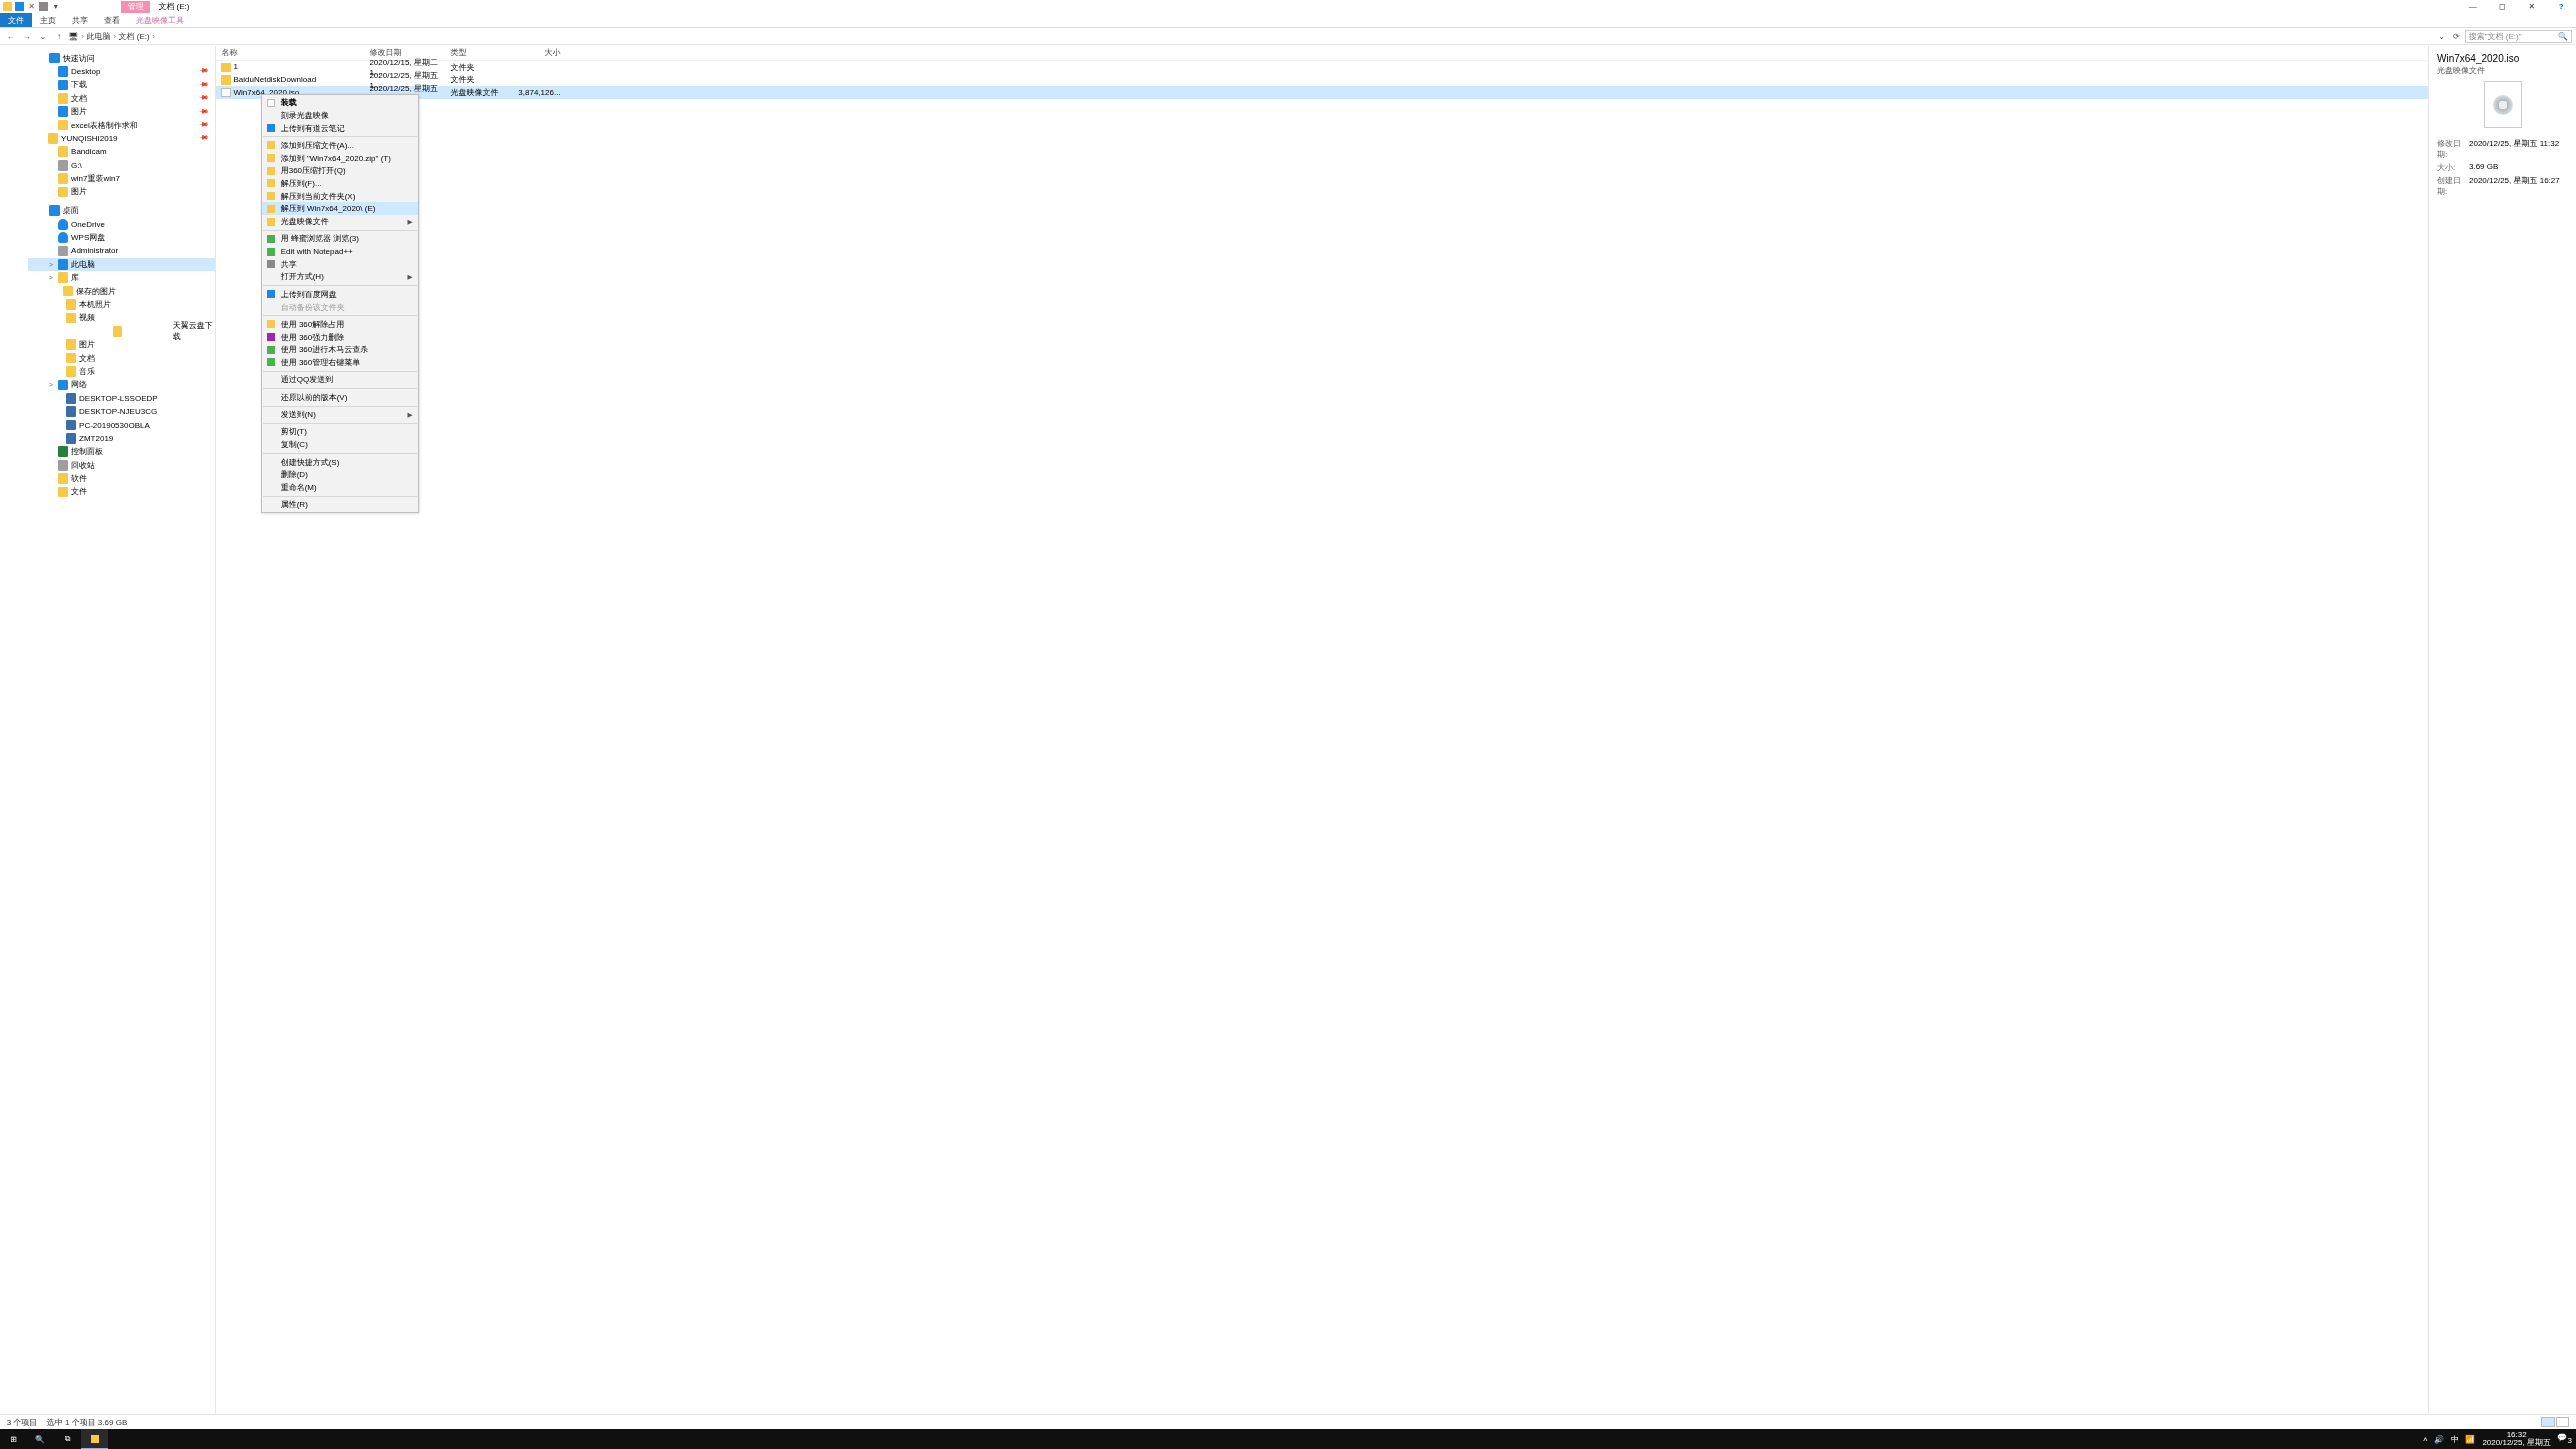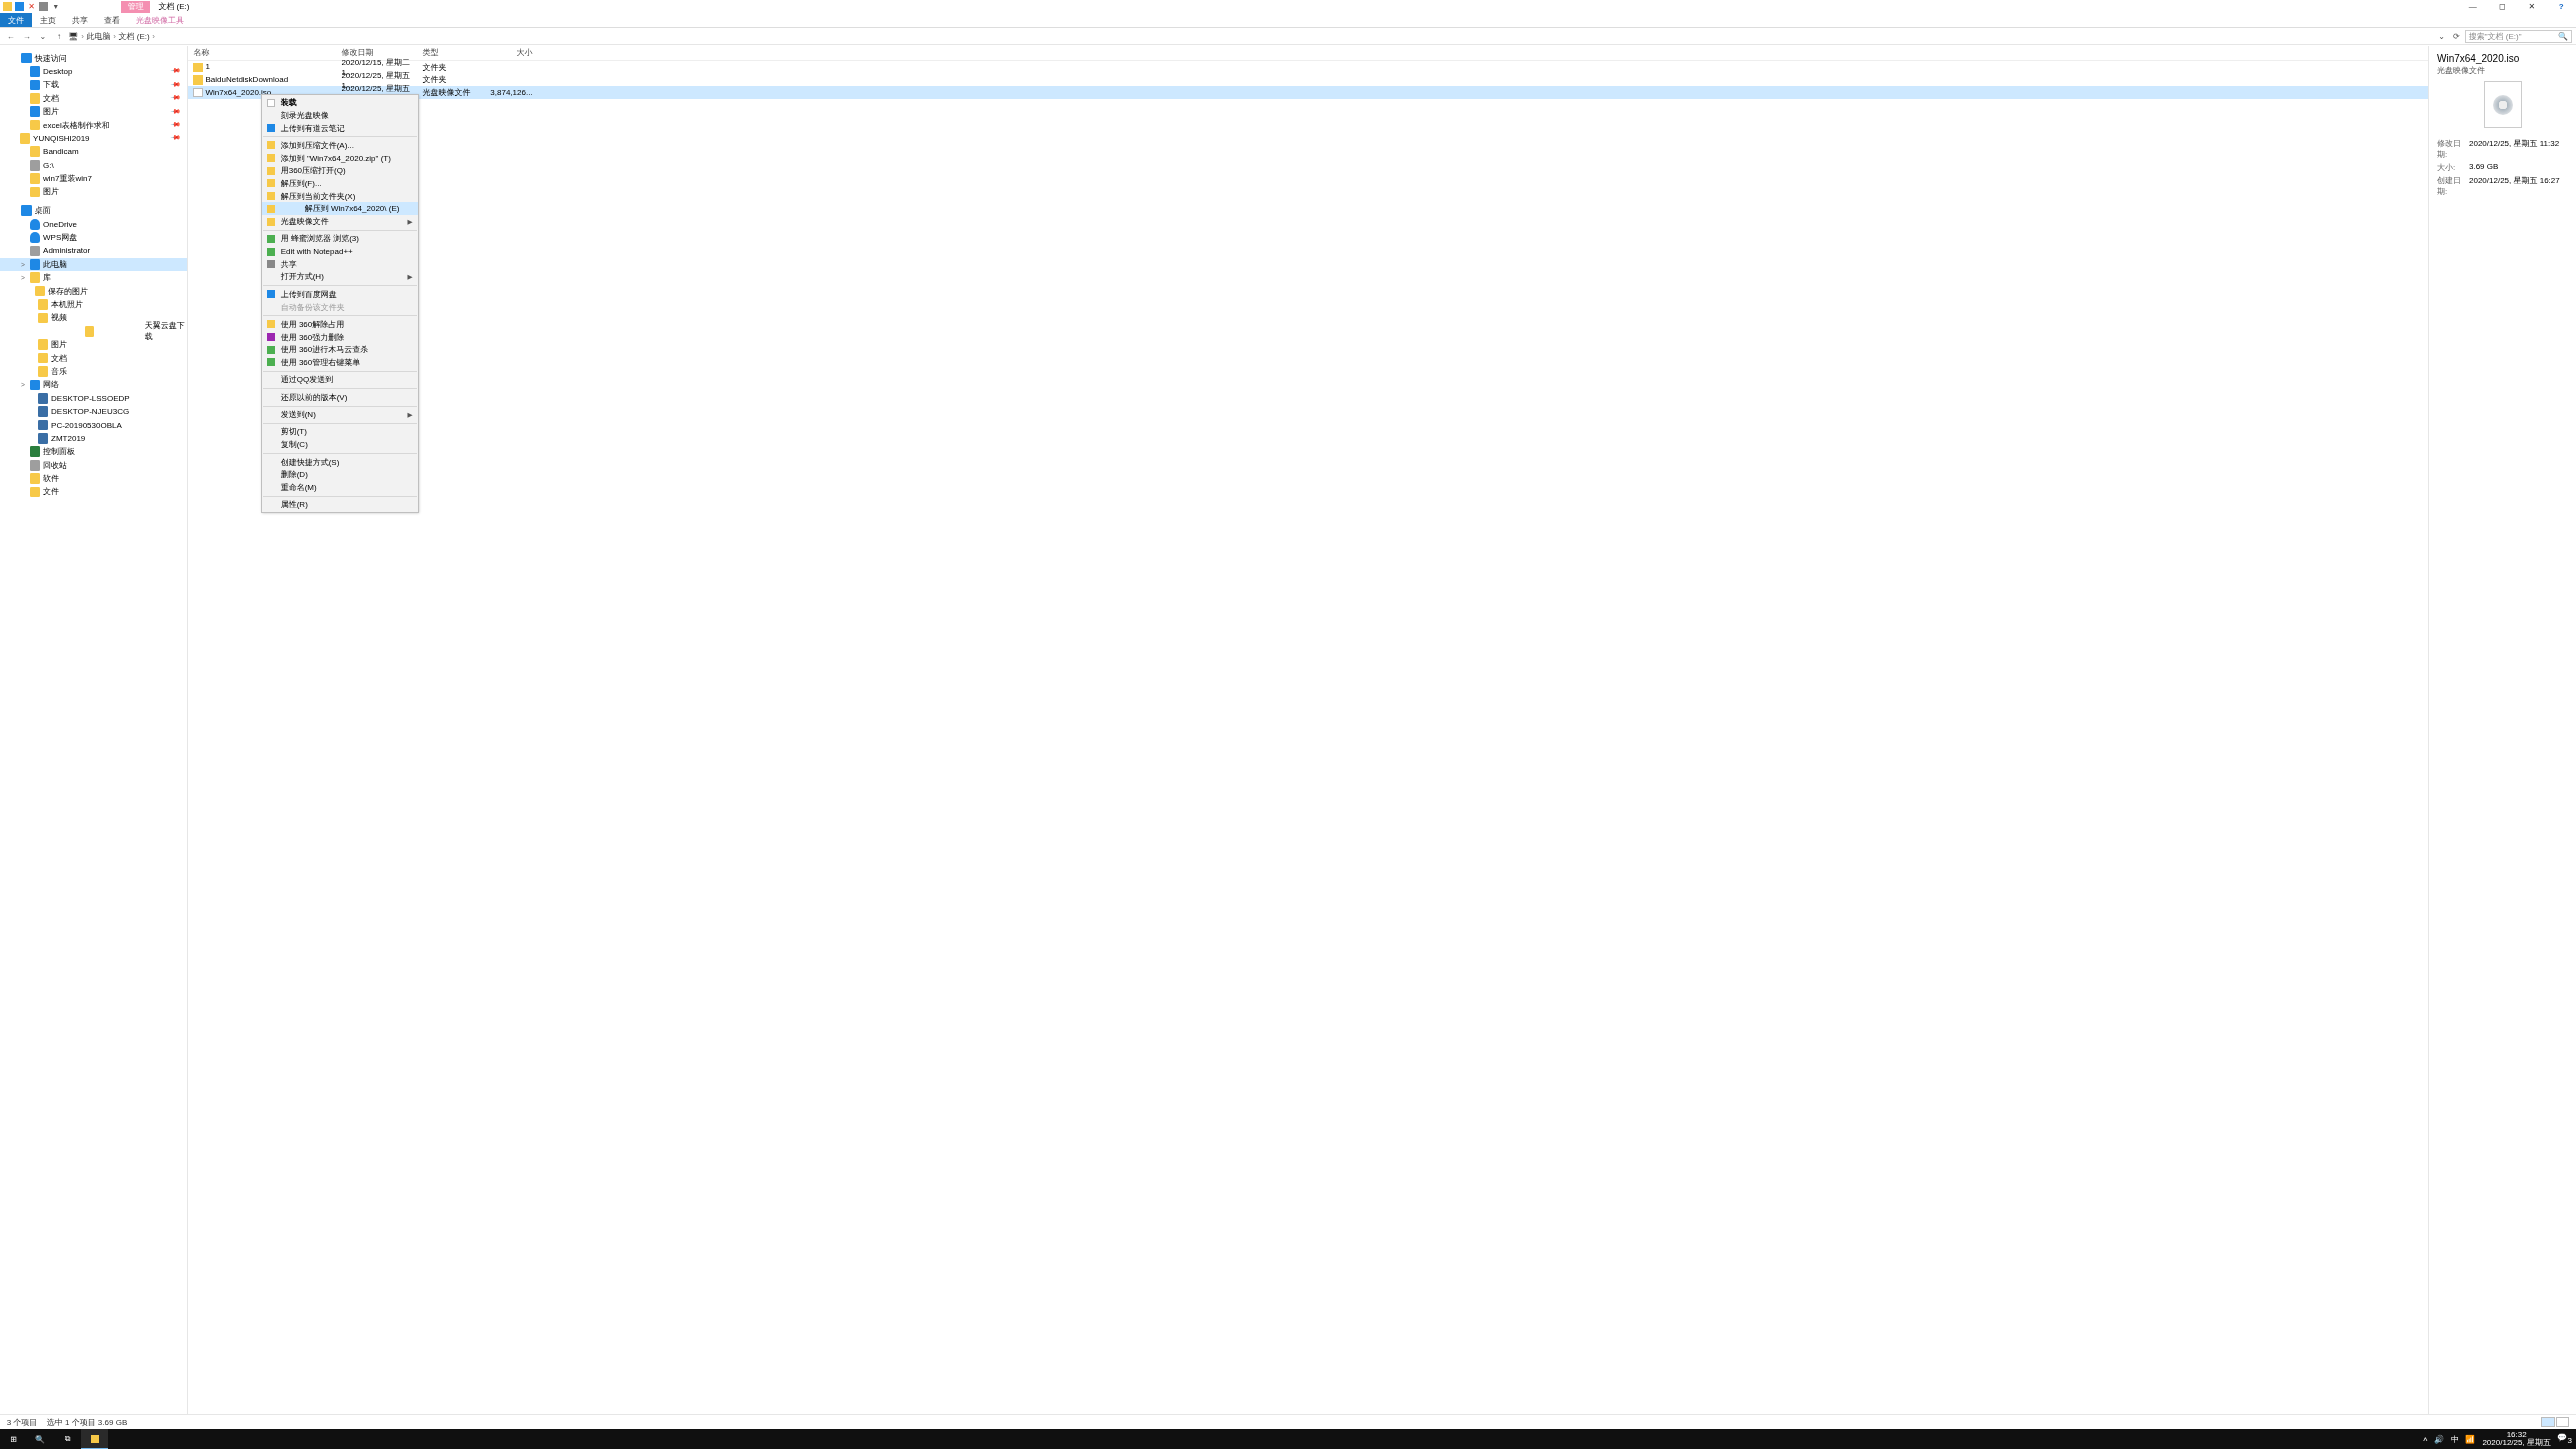--- a/index.html
+++ b/index.html
@@ -24,21 +24,21 @@
   .addr{position:absolute;top:28px;left:0;right:0;height:17.4px;display:flex;align-items:center;border-bottom:0.7px solid #e6e6e6;background:#fff;padding:0 4px;gap:2.7px;}
   .nav-arrow{width:13.4px;text-align:center;color:#555;}
   .crumbs{flex:0 0 auto;display:flex;align-items:center;gap:2.7px;color:#333;}
   .crumbs .sep{color:#888;}
   .addr-spacer{flex:1;}
   .addr .dd{color:#555;padding:0 2.7px;}
   .search{width:107px;border:0.7px solid #ccc;height:13.4px;padding:0 2.7px;color:#888;display:flex;align-items:center;justify-content:space-between;}
   
   .main{position:absolute;top:46px;left:0;right:0;bottom:20px;display:flex;}
   
-  .tree{width:188px;border-right:0.7px solid #e6e6e6;padding:5.4px 0;overflow:hidden;}
+  .tree{width:188px;border-right:0.7px solid #e6e6e6;padding:5.4px 0;overflow:hidden;margin-left:28px;}
   .tn{display:flex;align-items:center;height:13.4px;padding-left:0;color:#000;position:relative;}
   .tn .tw{width:8px;text-align:center;color:#666;font-size:6.7px;}
   .tn .ic{width:10.7px;height:10.7px;margin:0 2.7px;background:#f7c948;border-radius:1.3px;}
   .tn.sel{background:#cde8ff;}
   .pin{position:absolute;right:6.7px;color:#888;transform:rotate(45deg);font-size:6.7px;}
   
   .files{flex:1;position:relative;}
   .fh{display:flex;height:14.8px;align-items:center;border-bottom:0.7px solid #eee;color:#444;}
   .fh div,.fr div{padding:0 5.4px;}
   .c-name{width:148px;}
@@ -54,21 +54,21 @@
   .details h2{font-size:10px;font-weight:normal;margin-bottom:1.3px;}
   .details .sub{color:#555;margin-bottom:5.4px;}
   .thumb{width:38px;height:47px;border:0.7px solid #ccc;margin:5.4px auto 9.4px;display:flex;align-items:center;justify-content:center;}
   .disc{width:20px;height:20px;border-radius:50%;background:radial-gradient(circle,#eee 30%,#aeb9c2 32%,#d9dde1 70%);}
   .meta{display:grid;grid-template-columns:32px 1fr;row-gap:2px;font-size:7.7px;}
   .meta .k{color:#666;}
   
   .ctxmenu{position:absolute;left:261px;top:94px;width:158px;background:#f2f2f2;border:0.7px solid #bfbfbf;box-shadow:1.3px 1.3px 2.7px rgba(0,0,0,.25);padding:1.3px 0;z-index:50;}
   .mi{display:flex;align-items:center;height:12.7px;padding:0 6.7px 0 2.7px;color:#000;position:relative;}
   .mi .mic{width:12px;height:10.7px;display:inline-flex;align-items:center;justify-content:center;margin-right:4px;}
-  .mi.hi{background:#cde8ff;gap:24px;}
+  .mi.hi{background:#cde8ff;}
   .mi.dis{color:#9a9a9a;}
   .mi .sub-ar{position:absolute;right:5.4px;color:#555;font-size:6.7px;}
   .msep{height:0.7px;background:#d7d7d7;margin:2px 1.3px;}
   .sb{position:absolute;left:0;right:0;bottom:20px;height:14.8px;border-top:0.7px solid #e6e6e6;display:flex;align-items:center;padding:0 6.7px;gap:9.4px;color:#333;background:#fff;}
   .sb .viewbtns{margin-left:auto;display:flex;gap:1.3px;}
   .sb .vb{width:13.4px;height:10.7px;border:0.7px solid #bbb;}
   .sb .vb.active{background:#cde8ff;}
   
   .taskbar{position:absolute;left:0;right:0;bottom:0;height:20px;background:#101010;display:flex;align-items:center;color:#fff;}
   .tb-btn{width:27px;height:20px;display:flex;align-items:center;justify-content:center;}

